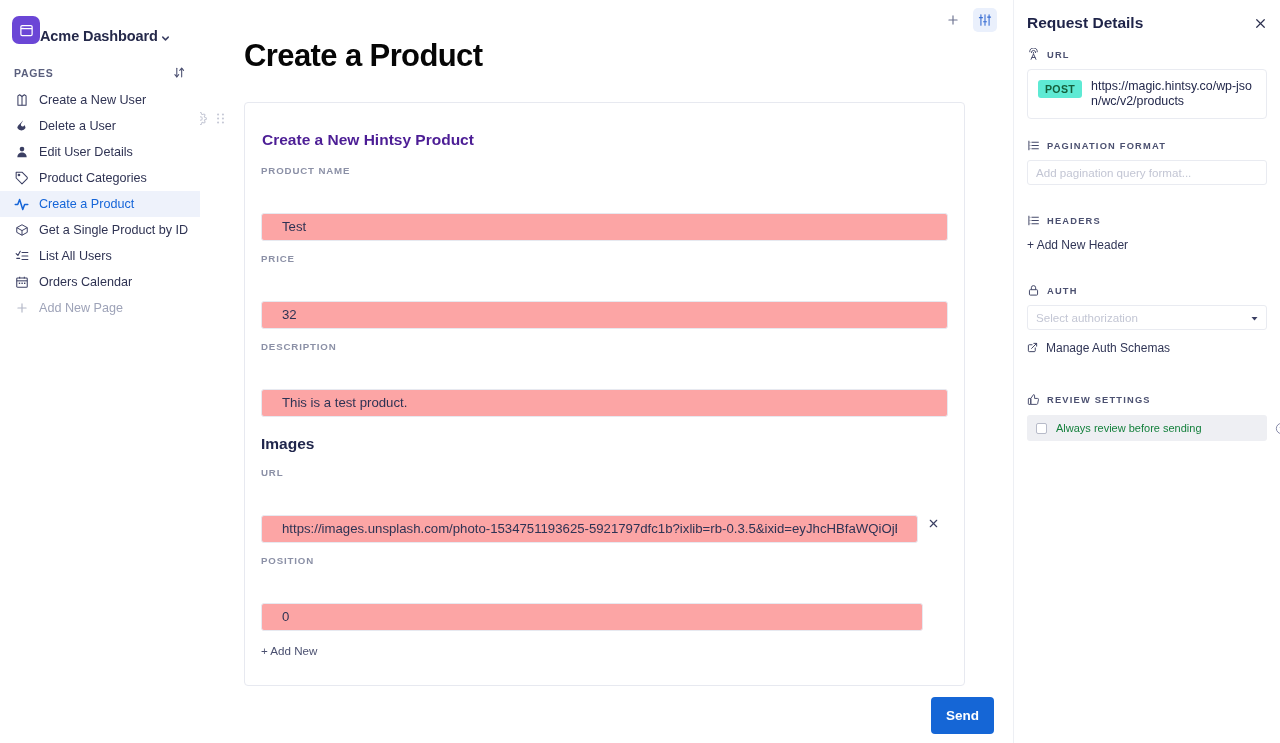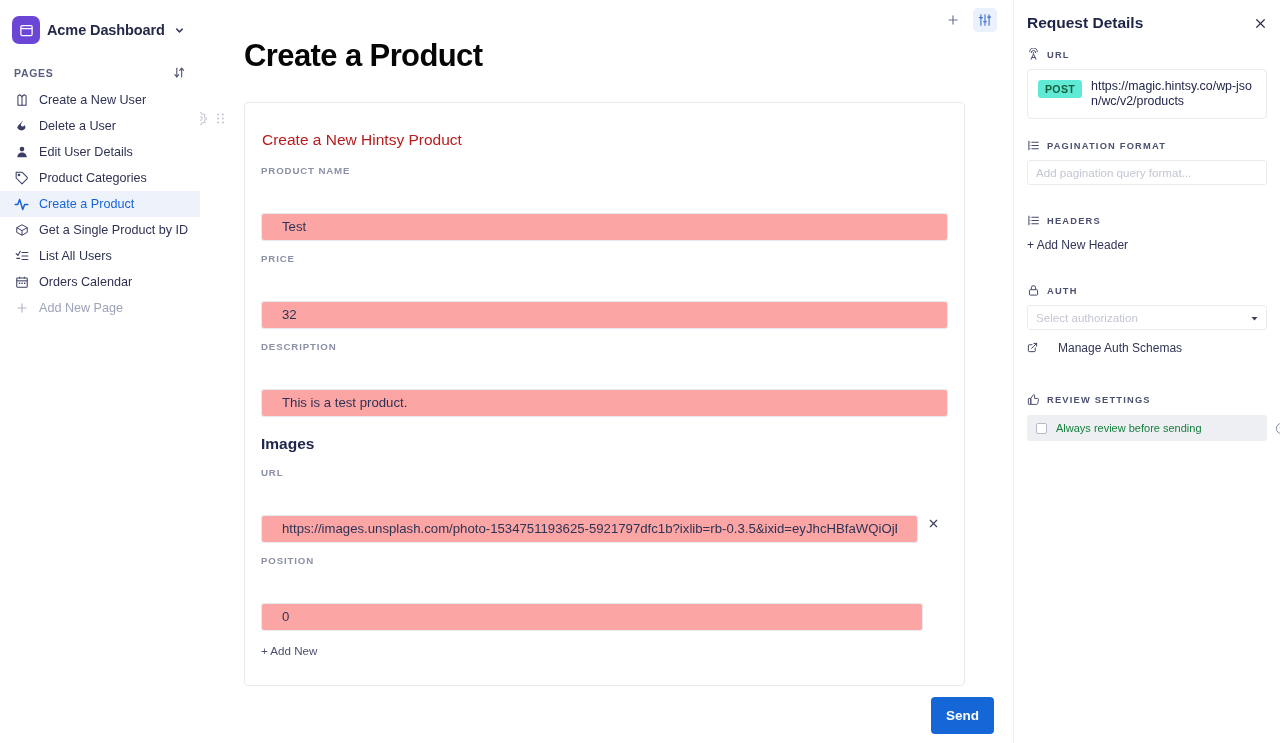--- a/index.html
+++ b/index.html
@@ -24,22 +24,22 @@
     width: 200px;
     flex: 0 0 200px;
     height: 743px;
     background: #ffffff;
     padding: 0;
     position: relative;
     z-index: 3;
   }
   .brand {
     display: flex;
-    align-items: center;
-    gap: 7px;
+    align-items: flex-end;
+    gap: 0;
     padding: 16px 12px 12px 12px;
   }
   .brand-logo {
     width: 28px; height: 28px;
     border-radius: 7px;
     background: #6b46d6;
     display: flex; align-items: center; justify-content: center;
     flex: 0 0 28px;
   }
   .brand-name {
@@ -149,22 +149,22 @@
     cursor: pointer;
   }
   .card {
     border: 1px solid #e7e9f0;
     border-radius: 4px;
     background: #ffffff;
     padding: 28px 16px 26px 16px;
   }
   .card-title {
     font-size: 15.5px;
-    font-weight: normal;
-    color: #b91c1c;
+    font-weight: bold;
+    color: #4c1d95;
     margin: 0 0 16px 0;
     padding-left: 1px;
   }
   .field { margin-bottom: 12px; }
   .field-label {
     font-size: 9.7px;
     font-weight: bold;
     letter-spacing: 0.85px;
     color: #8b90a6;
     margin-bottom: 5px;
@@ -316,21 +316,21 @@
     background: #fff;
   }
   .p-input::placeholder { color: #c3c6d4; }
   .p-gap { height: 23px; }
   .p-link {
     font-size: 12px;
     color: #303556;
     cursor: pointer;
     display: inline-flex;
     align-items: center;
-    gap: 20px;
+    gap: 8px;
   }
   .p-add {
     font-size: 12px;
     color: #303556;
     cursor: pointer;
     display: inline-block;
     margin-bottom: 26px;
   }
   .select-wrap { position: relative; margin-bottom: 9px; }
   .select-caret {

